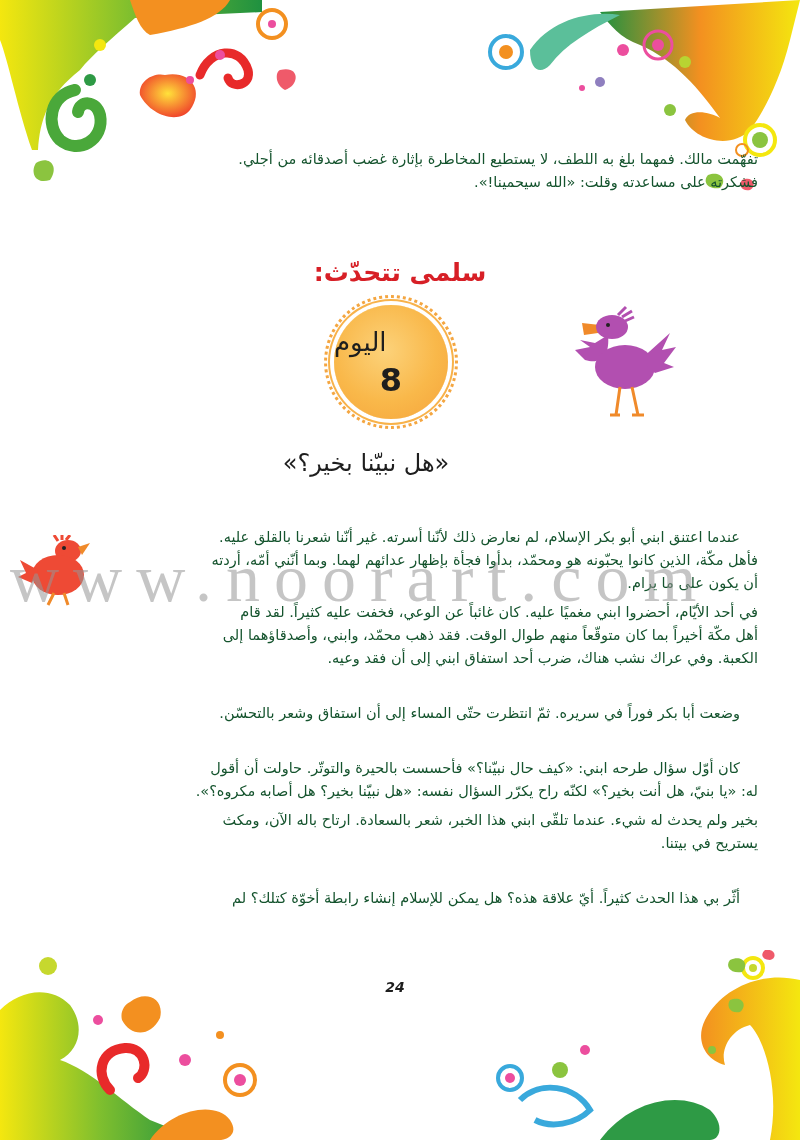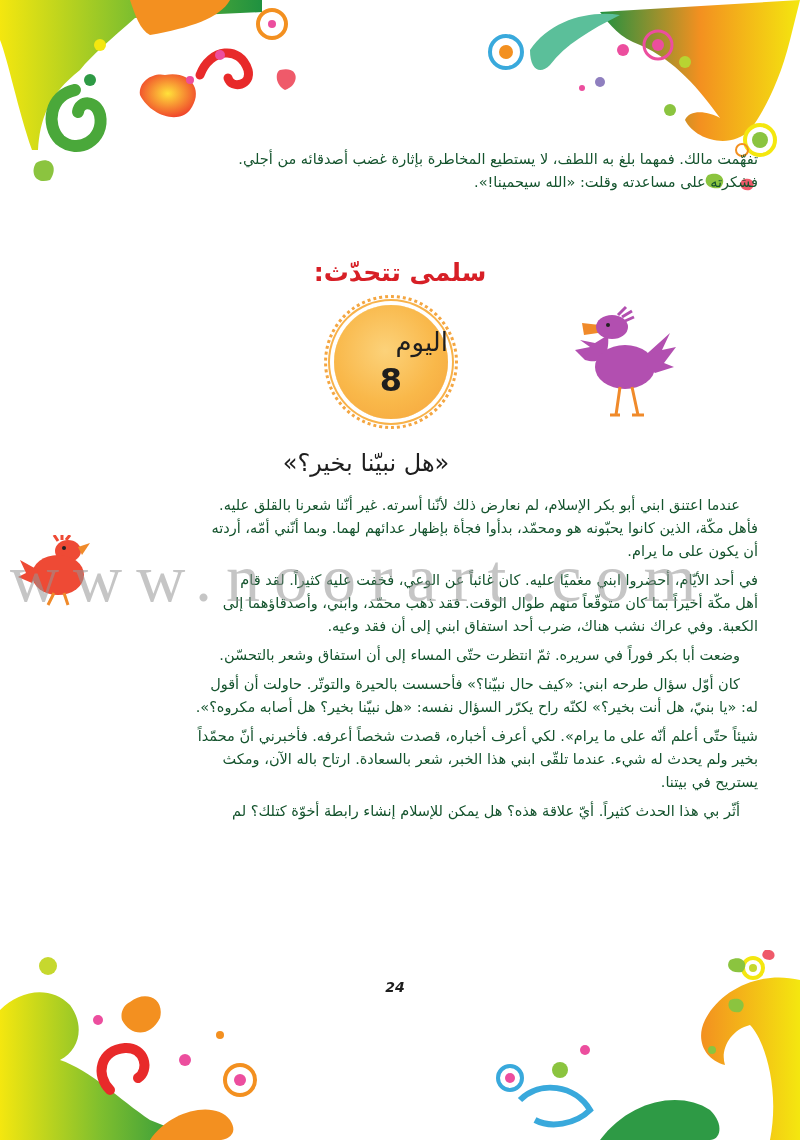--- a/index.html
+++ b/index.html
@@ -12,28 +12,28 @@
   .line { display: block; height: 23px; line-height: 23px; white-space: nowrap; overflow: hidden; text-align: right; }
 
   .intro { top: 148px; width: 620px; }
 
   .section-title { position: absolute; top: 258px; left: 0; width: 800px; text-align: center; direction: rtl; font-family: "DejaVu Sans", sans-serif; font-weight: bold; font-size: 25px; color: #d71f26; }
 
   .day-badge { position: absolute; left: 334px; top: 305px; width: 114px; height: 114px; border-radius: 50%;
      background: radial-gradient(circle at 45% 40%, #fcd27a 0%, #f9b84a 55%, #f5a33a 100%);
      box-shadow: 0 0 0 4px #fff, 0 0 0 6px #f8b24a; }
   .day-badge .ring { position: absolute; inset: -10px; border-radius: 50%; border: 3px dotted #f4a641; }
-  .day-label { position: absolute; top: 22px; left: 0; width: 114px; text-align: right; font-family: "DejaVu Sans", sans-serif; font-size: 26px; color: #1e1e1e; direction: rtl; }
+  .day-label { position: absolute; top: 22px; left: 0; width: 114px; text-align: left; font-family: "DejaVu Sans", sans-serif; font-size: 26px; color: #1e1e1e; direction: rtl; }
   .day-number { position: absolute; top: 56px; left: 0; width: 114px; text-align: center; font-family: "DejaVu Sans", sans-serif; font-weight: bold; font-size: 32px; color: #1e1e1e; }
 
   .story-title { position: absolute; top: 449px; left: 0; width: 732px; text-align: center; direction: rtl; font-family: "DejaVu Sans", sans-serif; font-size: 24px; color: #1e1e1e; }
 
   .body-text { top: 494px; width: 726px; }
   .para { margin-bottom: 6px; }
-  .para .first { padding-right: 18px; }
+  .para .first { padding-right: 18px; margin-top: 32px; }
 
   .watermark { position: absolute; top: 548px; left: 10px; width: 790px; font-family: "Liberation Serif", serif; font-size: 68px; letter-spacing: 14px; color: rgba(150,150,150,0.55); white-space: nowrap; line-height: 60px; }
 
   .page-number { position: absolute; top: 979px; left: 375px; width: 40px; text-align: center; font-family: "DejaVu Sans", sans-serif; font-style: italic; font-weight: bold; font-size: 14px; color: #1e1e1e; }
 </style>
 </head>
 <body>
 
 <div class="page">
 
@@ -139,21 +139,20 @@
       <span class="line">الكعبة. وفي عراك نشب هناك، ضرب أحد استفاق ابني إلى أن فقد وعيه.</span>
     </div>
     <div class="para">
       <span class="line first">وضعت أبا بكر فوراً في سريره. ثمّ انتظرت حتّى المساء إلى أن استفاق وشعر بالتحسّن.</span>
     </div>
     <div class="para">
       <span class="line first">كان أوّل سؤال طرحه ابني: «كيف حال نبيّنا؟» فأحسست بالحيرة والتوتّر. حاولت أن أقول</span>
       <span class="line">له: «يا بنيّ، هل أنت بخير؟» لكنّه راح يكرّر السؤال نفسه: «هل نبيّنا بخير؟ هل أصابه مكروه؟».</span>
     </div>
     <div class="para">
-      <span class="line">شيئاً حتّى أعلم أنّه على ما يرام». لكي أعرف أخباره، قصدت شخصاً أعرفه. فأخبرني أنّ محمّداً</span>
       <span class="line">بخير ولم يحدث له شيء. عندما تلقّى ابني هذا الخبر، شعر بالسعادة. ارتاح باله الآن، ومكث</span>
       <span class="line">يستريح في بيتنا.</span>
     </div>
     <div class="para">
       <span class="line first">أثّر بي هذا الحدث كثيراً. أيّ علاقة هذه؟ هل يمكن للإسلام إنشاء رابطة أخوّة كتلك؟ لم</span>
     </div>
   </div>
 
   <div class="watermark">www.noorart.com</div>
 

